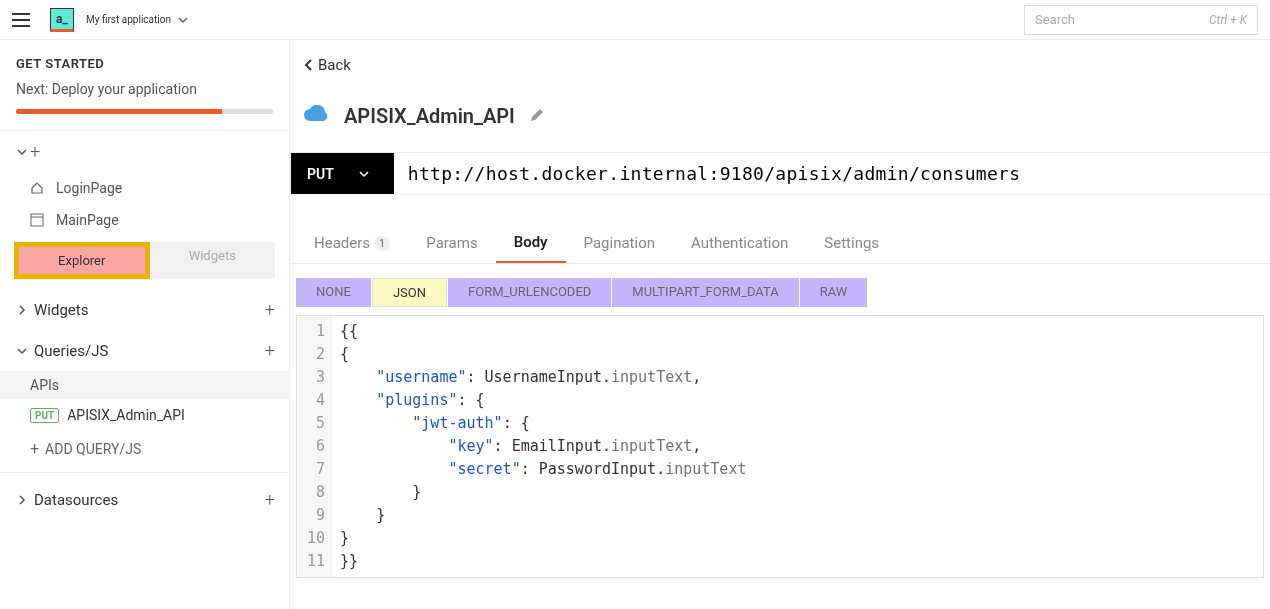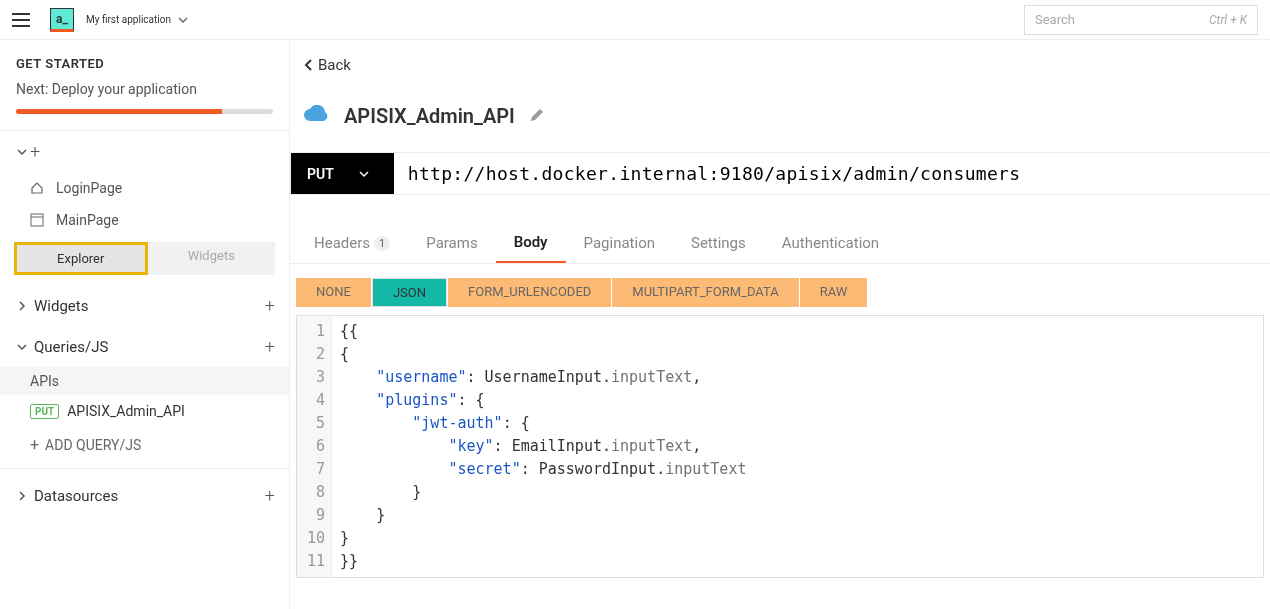--- a/index.html
+++ b/index.html
@@ -36,21 +36,21 @@
   .sec-head .plus { font-size: 18px; color: #555; font-weight: 300; }
 
   
   .page-item { display: flex; align-items: center; padding: 8px 14px 8px 30px; cursor: pointer; font-size: 14px; color: #555; }
   .page-item .icon { width: 18px; margin-right: 8px; display: flex; }
   .page-item .check { margin-left: auto; }
 
   
   .sub-tabs { display: flex; margin: 6px 14px 10px; }
   .sub-tab { flex: 1; text-align: center; padding: 6px 0; font-size: 13px; color: #aaa; background: #f1f1f1; cursor: pointer; }
-  .sub-tab.active { background: #e5e5e5; border: 3px solid #eab308; color: #333; }
+  .sub-tab.active { background: #fca5a5; border: 5px solid #eab308; color: #333; }
 
   
   .tree-item { padding: 6px 14px 6px 30px; font-size: 14px; color: #555; cursor: pointer; }
   .tree-item.group { background: #f5f5f5; }
   .tree-sub { padding: 8px 14px 8px 30px; display: flex; align-items: center; font-size: 14px; cursor: pointer; }
   .tree-sub .badge { font-size: 10px; font-weight: 700; color: #5bb85b; border: 1px solid #5bb85b; padding: 1px 4px; border-radius: 2px; margin-right: 8px; }
   .tree-sub.add { color: #666; }
   .tree-sub.add .plus2 { font-size: 16px; margin-right: 6px; font-weight: 400; }
 
   
@@ -66,22 +66,22 @@
   .method { background: #000; color: #fff; padding: 10px 24px 10px 16px; font-size: 14px; font-weight: 600; display: flex; align-items: center; cursor: pointer; }
   .method svg { margin-left: 24px; }
   .url { flex: 1; padding: 10px 14px; font-family: "Consolas", monospace; font-size: 18px; color: #000000; letter-spacing: 0.3px; }
 
   .tabs { display: flex; border-bottom: 1px solid #eee; margin-top: 28px; padding: 0 6px; }
   .tab { padding: 10px 18px; font-size: 15px; color: #888; cursor: pointer; display: flex; align-items: center; }
   .tab .count { background: #eee; color: #666; font-size: 11px; padding: 1px 5px; border-radius: 8px; margin-left: 4px; }
   .tab.active { color: #222; font-weight: 600; border-bottom: 2px solid #f15a24; }
 
   .body-tabs { display: flex; margin: 14px 6px 8px; }
-  .body-tab { padding: 6px 20px; font-size: 13px; color: #666; background: #fdba74; cursor: pointer; margin-right: 1px; }
-  .body-tab.active { background: #14b8a6; border: 1px solid #ddd; color: #333; }
+  .body-tab { padding: 6px 20px; font-size: 13px; color: #666; background: #c4b5fd; cursor: pointer; margin-right: 1px; }
+  .body-tab.active { background: #fef9c3; border: 1px solid #ddd; color: #333; }
 
   
   .editor { margin: 0 6px; border: 1px solid #ddd; display: flex; font-family: Consolas, monospace; font-size: 15px; background: #fff; }
   .gutter { background: #f7f7f7; border-right: 1px solid #eee; text-align: right; color: #999; padding: 4px 6px 4px 10px; line-height: 23px; }
   .code { padding: 4px 8px; line-height: 23px; white-space: pre; color: #333; }
   .tok-str { color: #1a56c4; }
   .tok-call { color: #737373; }
 
 </style>
 </head>
@@ -234,24 +234,24 @@
       <div class="tab">
           <span>Params</span>
         </div>
       <div class="tab active">
           <span>Body</span>
         </div>
       <div class="tab">
           <span>Pagination</span>
         </div>
       <div class="tab">
+          <span>Authentication</span>
+        </div>
+      <div class="tab">
           <span>Settings</span>
-        </div>
-      <div class="tab">
-          <span>Authentication</span>
         </div>
     </div>
 
     <div class="body-tabs">
       <div class="body-tab">NONE</div>
       <div class="body-tab active">JSON</div>
       <div class="body-tab">FORM_URLENCODED</div>
       <div class="body-tab">MULTIPART_FORM_DATA</div>
       <div class="body-tab">RAW</div>
     </div>

